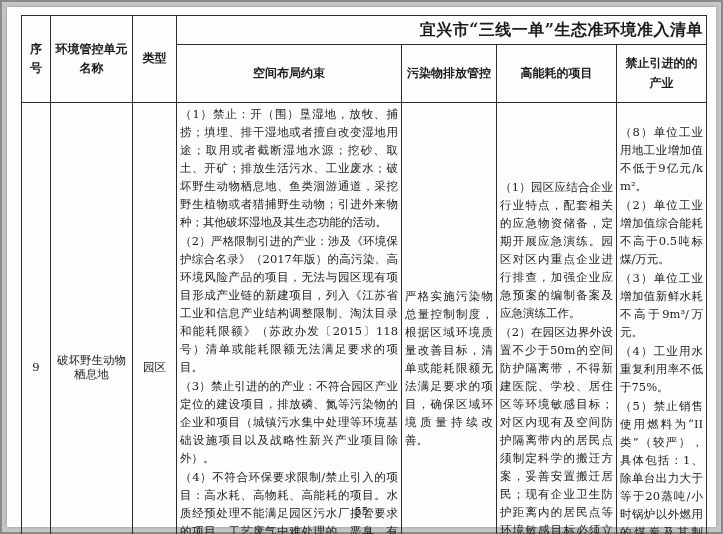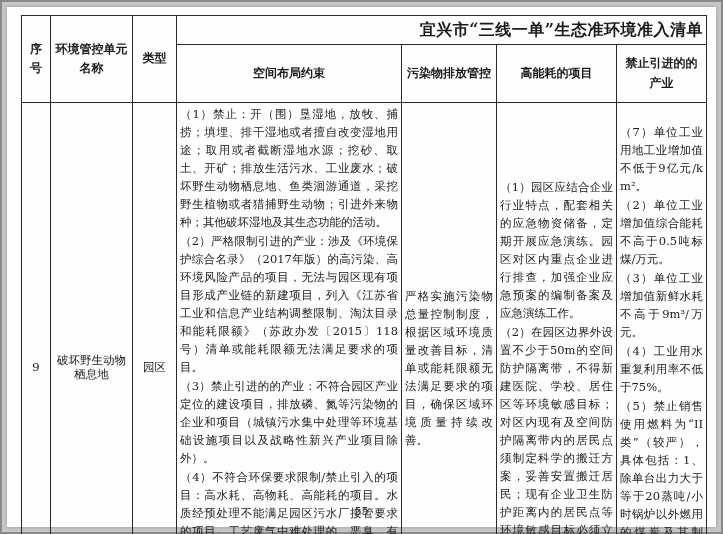--- a/index.html
+++ b/index.html
@@ -109,21 +109,21 @@
               <div class="para">（4）不符合环保要求限制/禁止引入的项目：高水耗、高物耗、高能耗的项目。水质经预处理不能满足园区污水厂接管要求的项目。工艺废气中难处理的、恶臭、有毒有害物质无法达标排放的项目。采用落后装卸工艺和装卸设备、无可靠的物料泄露自动监控装置的仓储项目。蒸汽用量大且不能实行集中供热、需自建燃煤锅炉的项目。使用高毒物质为主要生产原料，</div>
             </td>
         <td class="body-cell text-cell">
               <div class="para">严格实施污染物总量控制制度，根据区域环境质量改善目标，清单或能耗限额无法满足要求的项目，确保区域环境质量持续改善。</div>
             </td>
         <td class="body-cell text-cell">
               <div class="para">（1）园区应结合企业行业特点，配套相关的应急物资储备，定期开展应急演练。园区对区内重点企业进行排查，加强企业应急预案的编制备案及应急演练工作。</div>
               <div class="para">（2）在园区边界外设置不少于50m的空间防护隔离带，不得新建医院、学校、居住区等环境敏感目标；对区内现有及空间防护隔离带内的居民点须制定科学的搬迁方案，妥善安置搬迁居民；现有企业卫生防护距离内的居民点等环境敏感目标必须立即搬迁。</div>
             </td>
         <td class="body-cell text-cell">
-              <div class="para">（7）单位工业用地工业增加值不低于9亿元/km²。</div>
+              <div class="para">（8）单位工业用地工业增加值不低于9亿元/km²。</div>
               <div class="para">（2）单位工业增加值综合能耗不高于0.5吨标煤/万元。</div>
               <div class="para">（3）单位工业增加值新鲜水耗不高于9m³/万元。</div>
               <div class="para">（4）工业用水重复利用率不低于75%。</div>
               <div class="para">（5）禁止销售使用燃料为“II类”（较严），具体包括：1、除单台出力大于等于20蒸吨/小时锅炉以外燃用的煤炭及其制品。2、石油焦、油页岩、原油、重油、渣油、煤焦油。</div>
             </td>
       </tr>
     </tbody>
       </table>
 
     <div class="page-number">55</div>

